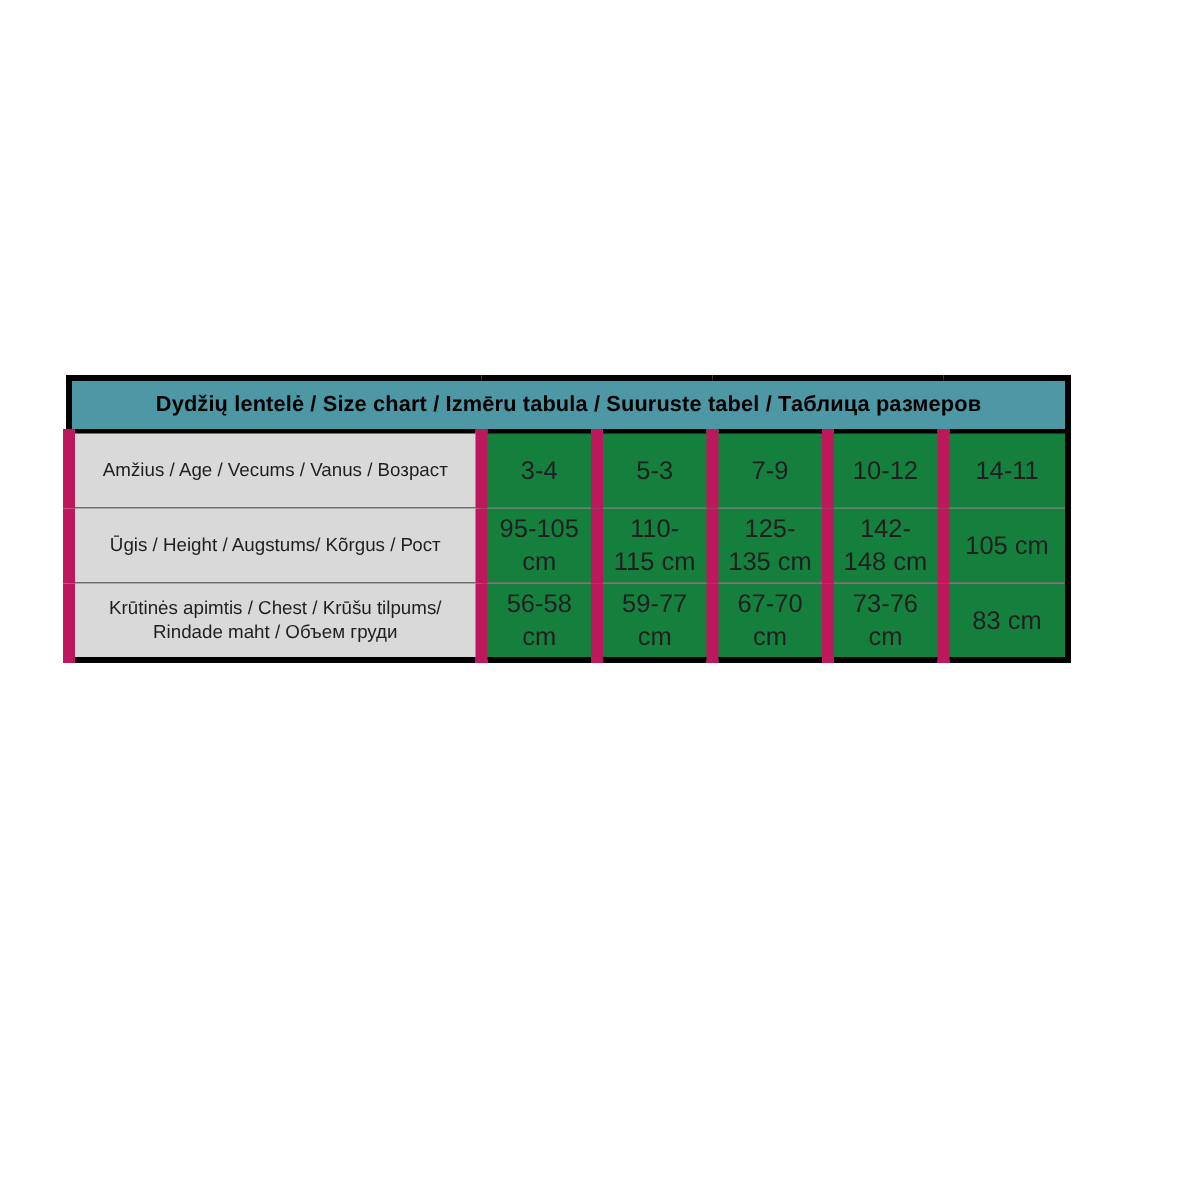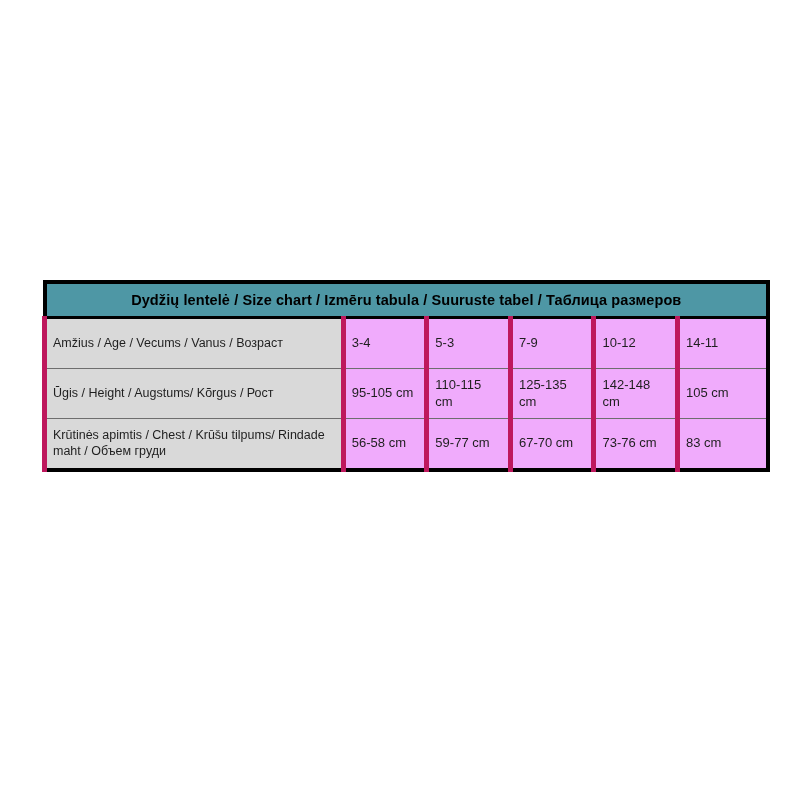--- a/index.html
+++ b/index.html
@@ -11,58 +11,58 @@
   .canvas {
     position: relative;
     width: 800px;
     height: 800px;
     background: #ffffff;
     overflow: hidden;
   }
   table.size-chart {
     position: absolute;
     left: 42px;
-    top: 280px;
-    width: 728px;
+    top: 250px;
+    width: 672px;
     border-collapse: collapse;
     table-layout: fixed;
     border: 4px solid #000000;
   }
   table.size-chart th.chart-title {
     background: #4e97a5;
     color: #000000;
     font-weight: bold;
     font-size: 14.5px;
     text-align: center;
     height: 28px;
     padding: 2px 4px;
     border: 3px solid #000000;
     letter-spacing: 0.1px;
   }
   table.size-chart td {
-    border-left: 5px solid #be185d;
+    border-left: 8px solid #be185d;
     border-right: 3px solid #000000;
     border-top: 1px solid #6e6e6e;
-    text-align: left;
+    text-align: center;
     vertical-align: middle;
     color: #1f1f1f;
     height: 45px;
     padding: 2px 6px;
     line-height: 1.25;
   }
   table.size-chart tbody tr:first-child td {
     border-top: 3px solid #000000;
   }
   td.label-cell {
     background: #d9d9d9;
     font-size: 12.5px;
   }
   td.value-cell {
-    background: #f0abfc;
-    font-size: 13px;
+    background: #15803d;
+    font-size: 17px;
   }
 </style>
 </head>
 <body>
 
 <div class="canvas">
   <table class="size-chart">
     <colgroup>
       <col style="width:41.3%">
       <col style="width:11.55%">

